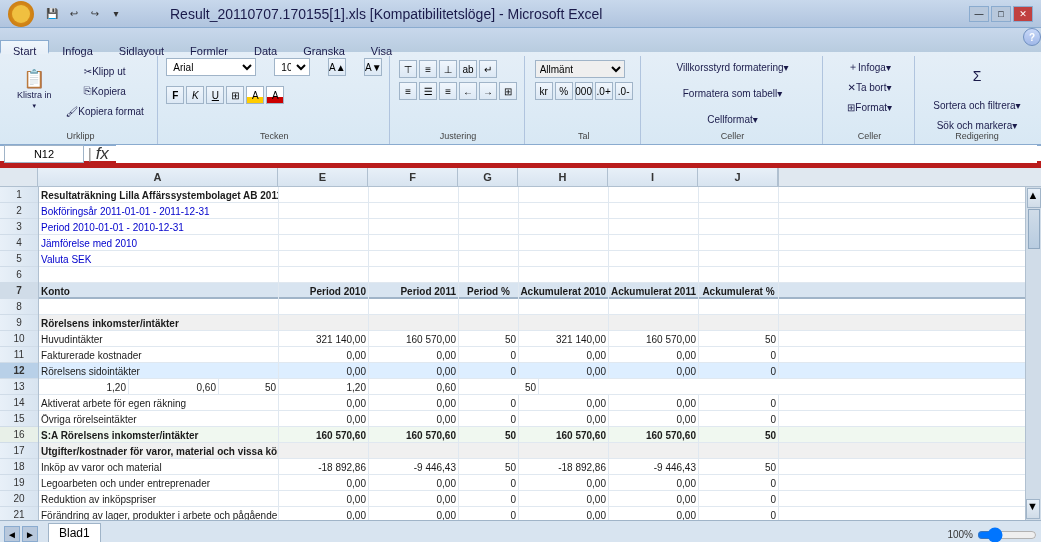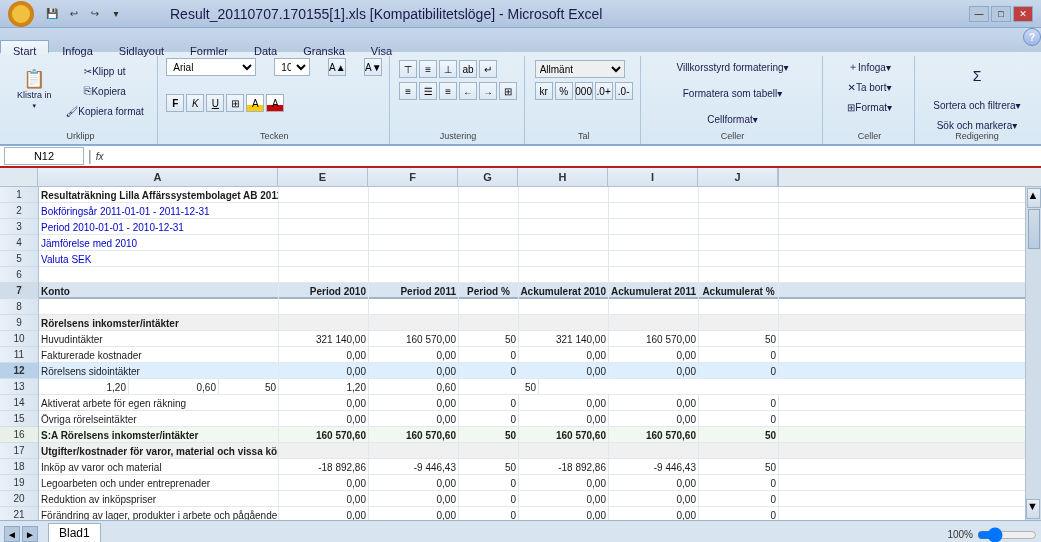--- a/index.html
+++ b/index.html
@@ -91,46 +91,46 @@
       border: 1px solid transparent;
       border-radius: 2px;
       background: none;
       font-size: 10px;
       height: 18px;
       color: #1a1a4a;
       white-space: nowrap;
     }
 
     
-    .font-row { display: flex; gap: 18px; align-items: center; margin-bottom: 14px; }
+    .font-row { display: flex; gap: 18px; align-items: center; margin-bottom: 6px; }
     .font-select {
       width: 90px; height: 18px; font-size: 10px;
       border: 1px solid #a0b4c8; background: white;
       padding: 0 2px;
     }
     .size-select { width: 36px; height: 18px; font-size: 10px; border: 1px solid #a0b4c8; background: white; padding: 0 2px; }
     .small-btn {
       width: 18px; height: 18px; font-size: 10px;
       border: 1px solid #a0b4c8; background: linear-gradient(to bottom, #f0f6fc, #dce8f4);
       cursor: pointer; display: flex; align-items: center; justify-content: center;
     }
     .format-row { display: flex; gap: 2px; margin-top: 2px; }
 
     
     .formula-bar {
       display: flex; align-items: center; height: 22px;
-      background: white; border-bottom: 2px solid #b91c1c;
+      background: white; border-bottom: 7px solid #b91c1c;
       padding: 0 4px; gap: 4px;
     }
     .cell-ref {
       width: 80px; height: 18px; border: 1px solid #a0b4c8;
       font-size: 11px; padding: 0 4px; text-align: center;
     }
     .formula-sep { color: #888; font-size: 14px; }
-    .fx-label { font-size: 10px; font-style: italic; color: #333; margin-right: 3px; }
+    .fx-label { font-size: 17px; font-style: italic; color: #333; margin-right: 3px; }
     .formula-input { flex: 1; height: 18px; border: none; font-size: 11px; outline: none; }
 
     
     .spreadsheet { display: flex; flex-direction: column; flex: 1; overflow: hidden; background: white; }
     .sheet-header-row { display: flex; background: #e0e8f0; border-bottom: 1px solid #b0c0d0; }
     .corner-cell { width: 38px; min-width: 38px; height: 18px; border-right: 1px solid #b0c0d0; }
     .col-header {
       height: 18px; border-right: 1px solid #b0c0d0;
       display: flex; align-items: center; justify-content: center;
       font-size: 11px; font-weight: bold; color: #333;

